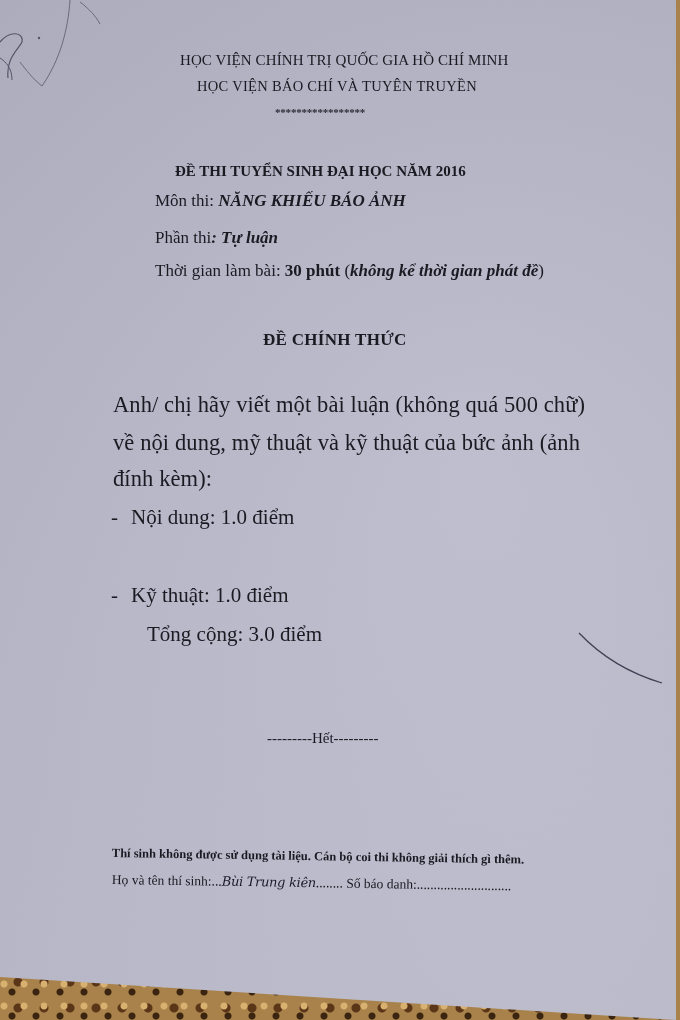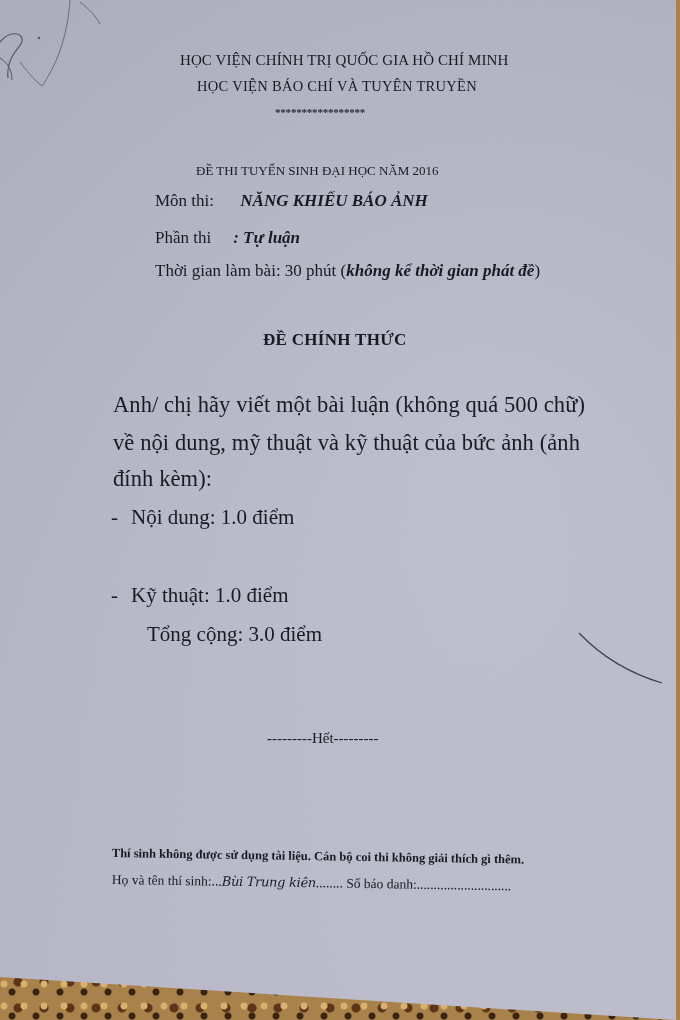--- a/index.html
+++ b/index.html
@@ -48,26 +48,26 @@
       left: 0; top: 0; width: 680px; height: 1008px;
       z-index: 3;
       color: #1a1a22;
     }
     .abs { position: absolute; white-space: nowrap; }
 
     .inst1 { left: 180px; top: 52px; font-size: 15px; letter-spacing: 0.1px; }
     .inst2 { left: 197px; top: 78px; font-size: 14.5px; font-weight: normal; letter-spacing: 0.3px; }
     .stars { left: 275px; top: 106px; font-size: 11px; letter-spacing: -0.2px; font-weight: bold; color: #2a2a35; }
 
-    .exam-title { left: 196px; top: 163px; font-size: 13px; font-weight: normal; }
+    .exam-title { left: 175px; top: 163px; font-size: 15px; font-weight: bold; }
     .line-subject { left: 155px; top: 191px; font-size: 17px; }
     .line-part { left: 155px; top: 228px; font-size: 17px; }
     .line-time { left: 155px; top: 261px; font-size: 17px; }
-    .bi { font-weight: bold; font-style: italic; margin-left: 22px; }
-    .b { font-weight: normal; }
+    .bi { font-weight: bold; font-style: italic; }
+    .b { font-weight: bold; }
     .i { font-style: italic; font-weight: bold; }
 
     .official { left: 263px; top: 330px; font-size: 17px; font-weight: bold; letter-spacing: 0.3px; }
 
     .q-line { left: 113px; font-size: 22.5px; letter-spacing: 0.1px; }
     .q1 { top: 392px; }
     .q2 { top: 430px; }
     .q3 { top: 466px; }
 
     .crit { left: 111px; font-size: 21px; }

